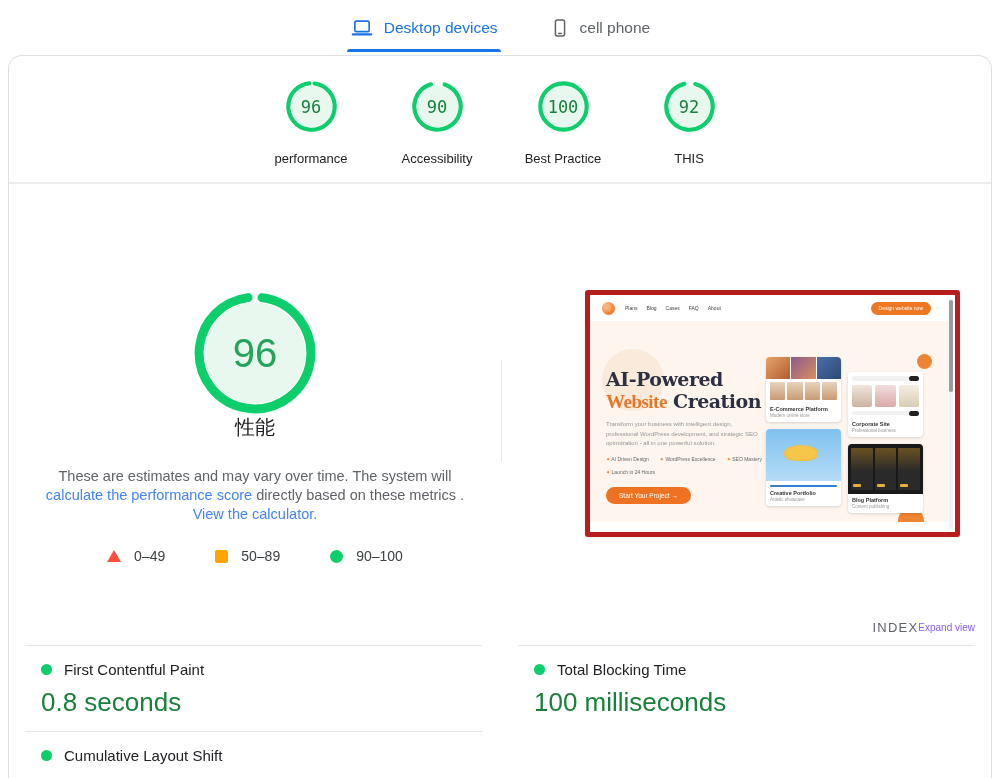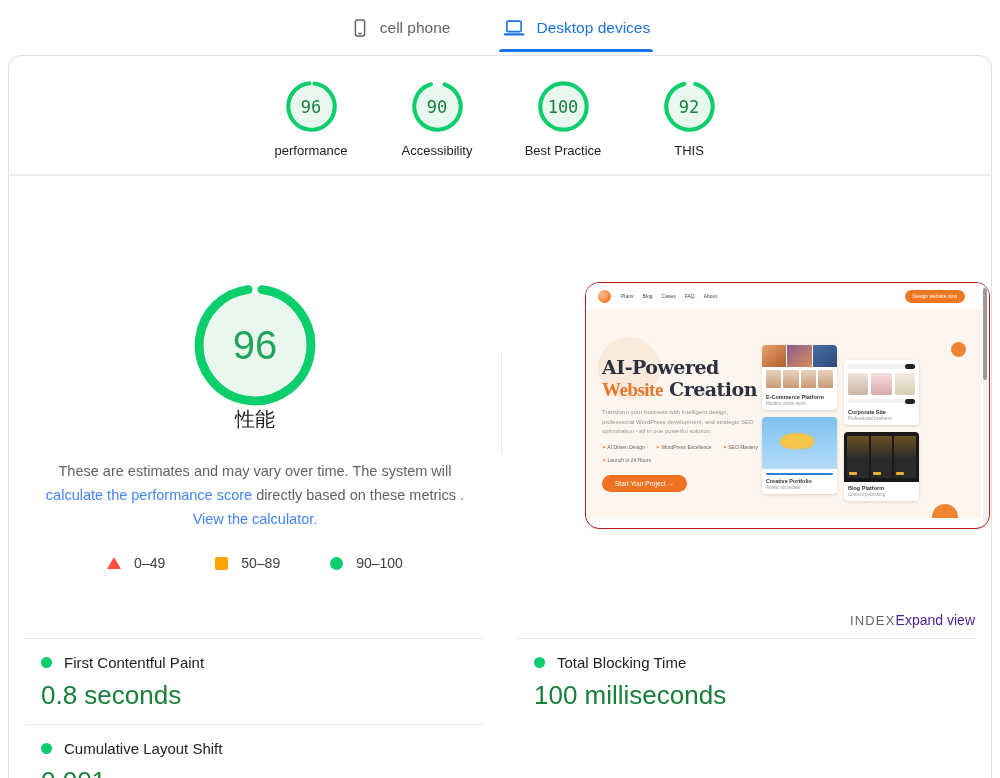--- a/index.html
+++ b/index.html
@@ -20,42 +20,42 @@
           border:1px solid #e0e0e0; border-bottom:none; border-radius:14px 14px 0 0; overflow:hidden; }
 
   
   .scores { display:flex; justify-content:center; gap:62px; padding:24px 0 16px; border-bottom:2px solid #ededed; }
   .score { display:flex; flex-direction:column; align-items:center; width:64px; }
   .gauge { position:relative; }
   .gauge svg { display:block; }
   .gauge .num { position:absolute; inset:0; display:flex; align-items:center; justify-content:center;
                 font-family:"DejaVu Sans Mono", monospace; color:#17813d; }
   .score .num { font-size:17px; }
-  .score-label { margin-top:10px; font-size:13px; color:#202124; white-space:nowrap; }
+  .score-label { margin-top:18px; font-size:13px; color:#202124; white-space:nowrap; }
 
   
   .cols { position:relative; display:flex; height:420px; }
   .col-left { width:492px; display:flex; flex-direction:column; align-items:center; }
   .col-divider { position:absolute; left:492px; top:176px; width:1px; height:102px; background:#e9e9e9; }
   .col-right { flex:1; padding-top:106px; padding-left:84px; }
 
   .big-gauge { margin-top:108px; }
   .big-gauge .num { font-size:40px; color:#23a45b; font-family:"Liberation Sans", sans-serif; }
   .perf-title { font-size:20px; color:#202124; }
-  .perf-text { margin-top:26px; width:444px; text-align:center; font-size:14.5px; line-height:24px; color:#5f6368; }
+  .perf-text { margin-top:26px; width:444px; text-align:center; font-size:14.5px; line-height:19px; color:#5f6368; }
   .link { color:#4285f4; cursor:pointer; }
   .legend { margin-top:24px; display:flex; gap:50px; align-items:center; font-size:14px; color:#3c4043;text-align:center; }
   .legend-item { display:flex; align-items:center; gap:13px; }
   .shape-tri { width:0; height:0; border-left:7px solid transparent; border-right:7px solid transparent;
                border-bottom:12px solid #ff4e42; }
   .shape-sq { width:13px; height:13px; background:#ffa400; border-radius:2px; }
   .shape-dot { width:13px; height:13px; border-radius:50%; background:#0cce6b; }
 
   
-  .thumb { width:405px; height:247px; background:#fff; border:1px solid #b91c1c; border-radius:14px;
+  .thumb { width:375px; height:247px; background:#fff; border:5px solid #b91c1c; border-radius:3px;
            position:relative; overflow:hidden; box-shadow:0 1px 3px rgba(0,0,0,.08); cursor:pointer; }
   .t-scroll-track { position:absolute; right:2px; top:3px; bottom:3px; width:4px; background:#f1f1f1;
                     border-radius:2px; z-index:5; }
   .t-scroll-thumb { position:absolute; right:2px; top:5px; width:4px; height:92px; background:#9a9a9a;
                     border-radius:2px; z-index:6; }
   .t-nav { height:26px; display:flex; align-items:center; padding:0 12px; background:#fff; position:relative; z-index:2; }
   .t-logo { width:13px; height:13px; border-radius:50%;
             background:radial-gradient(circle at 35% 35%, #f9b27c 20%, #ef7020 75%); }
   .t-nav-items { display:flex; gap:9px; font-size:5px; color:#444; margin-left:10px; }
   .t-cta { margin-left:auto; margin-right:12px; background:#f07722; color:#fff; font-size:5px;
@@ -97,49 +97,49 @@
                      background:radial-gradient(ellipse at center,#f5c64a 60%,#e8a83a); border-radius:50% 50% 40% 40%; }
   .port-line { height:2px; background:#2f7fd6; margin:4px 4px 0; border-radius:1px; }
   .img-blog { height:50px; background:#191919; display:flex; gap:2px; padding:4px 3px; }
   .img-blog i { flex:1; border-radius:1px; background:linear-gradient(180deg,#6b5121,#2a2a2a 55%);
                 position:relative; }
   .img-blog i::after { content:""; position:absolute; left:2px; bottom:3px; width:8px; height:3px; background:#e8b03a; border-radius:1px; }
 
   
   .metrics-bar { display:flex; justify-content:flex-end; align-items:center; padding:0 16px; margin-top:16px; }
   .metrics-index { font-size:13px; letter-spacing:1.2px; color:#5f6368; }
-  .metrics-expand { font-size:14px; color:#4c1d95; cursor:pointer; }
+  .metrics-expand { font-size:10px; color:#8b5cf6; cursor:pointer; }
   .metrics-grid { display:grid; grid-template-columns:1fr 1fr; column-gap:36px; margin:10px 16px 0; }
   .metric { border-top:1px solid #e7e7e7; padding:15px 0 13px 16px; }
   .metric:nth-child(3), .metric:nth-child(4) { border-bottom:1px solid #e7e7e7; }
   .metric-head { display:flex; align-items:center; gap:12px; font-size:15px; color:#202124; }
   .m-dot { width:11px; height:11px; border-radius:50%; background:#0cce6b; flex:none; }
   .metric-value { margin-top:9px; font-size:26px; color:#188038; }
 </style>
 </head>
 <body>
 
 <div class="tabbar">
+  <div class="tab active">
+    <span>
+      <svg width="24" height="22" viewBox="0 0 24 24">
+          <rect x="4.2" y="4.5" width="15.6" height="11.5" rx="1.4" fill="none" stroke="#1a73e8" stroke-width="1.8"></rect>
+          <path d="M2 19h20" stroke="#1a73e8" stroke-width="2.4" stroke-linecap="round"></path>
+        </svg>
+    </span>
+    <span>Desktop devices</span>
+  </div>
   <div class="tab">
     <span>
       <svg width="20" height="22" viewBox="0 0 24 24">
           <rect x="6.5" y="2.5" width="11" height="19" rx="2.2" fill="none" stroke="#5f6368" stroke-width="1.8"></rect>
           <line x1="10.3" y1="18.6" x2="13.7" y2="18.6" stroke="#5f6368" stroke-width="1.6" stroke-linecap="round"></line>
         </svg>
     </span>
     <span>cell phone</span>
-  </div>
-  <div class="tab active">
-    <span>
-      <svg width="24" height="22" viewBox="0 0 24 24">
-          <rect x="4.2" y="4.5" width="15.6" height="11.5" rx="1.4" fill="none" stroke="#1a73e8" stroke-width="1.8"></rect>
-          <path d="M2 19h20" stroke="#1a73e8" stroke-width="2.4" stroke-linecap="round"></path>
-        </svg>
-    </span>
-    <span>Desktop devices</span>
   </div>
 </div>
 
 <div class="card">
 
   <div class="scores">
     <div class="score">
       <div class="gauge">
         <svg width="53" height="53" viewBox="0 0 64 64">
             <circle cx="32" cy="32" r="25" fill="#e9f8ee"></circle>

